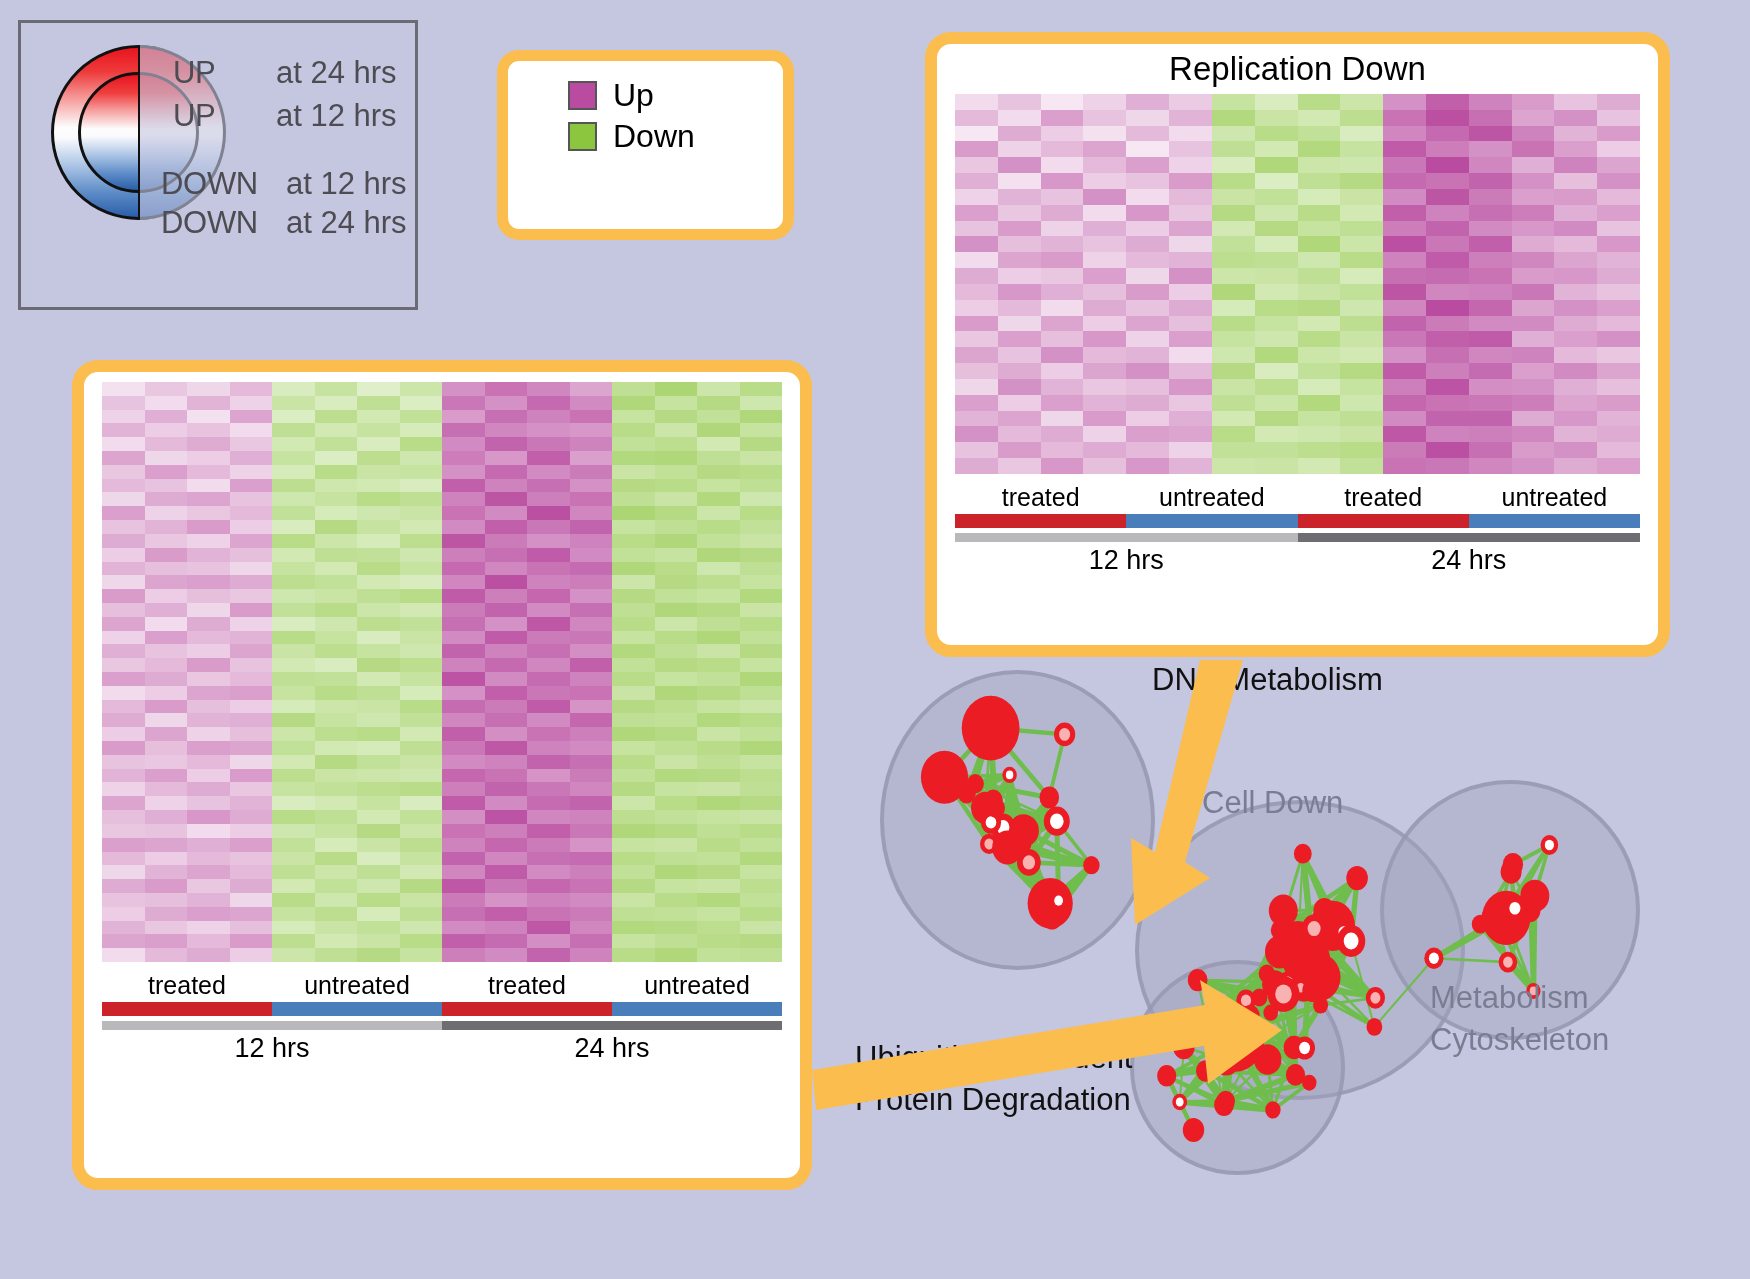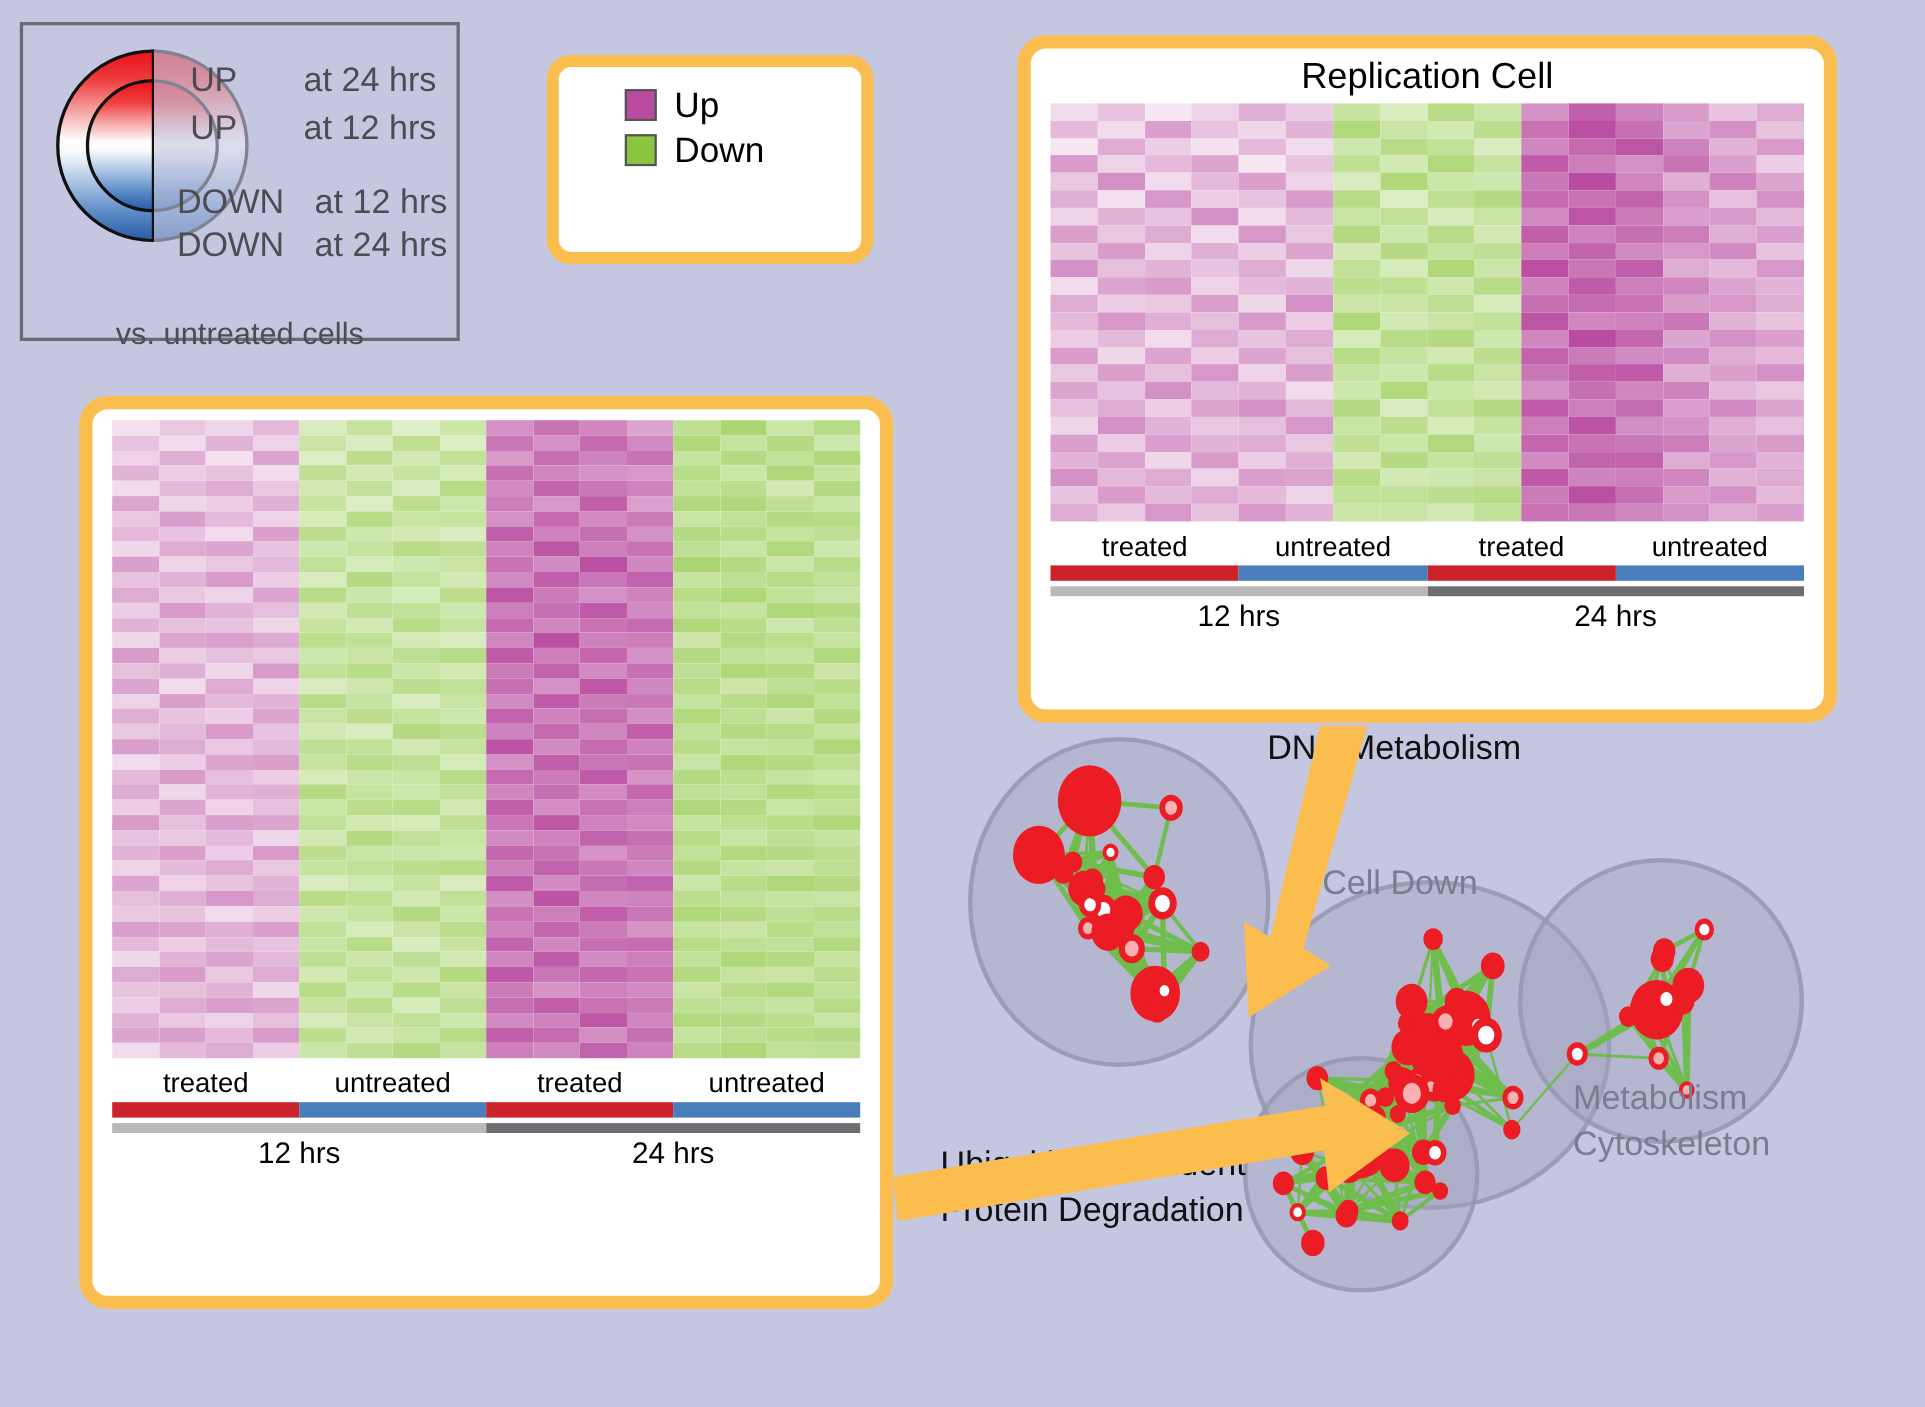--- a/index.html
+++ b/index.html
@@ -90,38 +90,37 @@
     <div class="ring-divider"></div>
   </div>
   <div class="kw" style="left:152px;top:32px;">UP</div>
   <div class="tm" style="left:255px;top:32px;">at 24 hrs</div>
   <div class="kw" style="left:152px;top:75px;">UP</div>
   <div class="tm" style="left:255px;top:75px;">at 12 hrs</div>
   <div class="kw" style="left:140px;top:143px;">DOWN</div>
   <div class="tm" style="left:265px;top:143px;">at 12 hrs</div>
   <div class="kw" style="left:140px;top:182px;">DOWN</div>
   <div class="tm" style="left:265px;top:182px;">at 24 hrs</div>
-  <div class="foot" style="top:263px;">vs. untreated cells</div>
 </div>
 
 <div class="abs" id="ud-legend">
   <div class="hdr">
   </div>
   <div class="row">
     <span class="sw" id="sw-up" style="background: rgb(185, 75, 160);"></span>
     <span class="lb">Up</span>
   </div>
   <div class="row">
     <span class="sw" id="sw-down" style="background: rgb(140, 198, 62);"></span>
     <span class="lb">Down</span>
   </div>
 </div>
 
 <div class="abs panel" id="panel-rf">
-  <div class="panel-title" style="margin-top:6px;">Replication Cell</div>
+  <div class="panel-title" style="margin-top:6px;">Replication Down</div>
   <div style="padding:0 18px;">
     <div class="hm" id="hm-rf" style="height: 380px; margin-top: 6px; grid-template-columns: repeat(16, 1fr); grid-template-rows: repeat(24, 1fr);">
         <div style="background:rgb(241,219,236)"></div>
         <div style="background:rgb(232,195,223)"></div>
         <div style="background:rgb(246,231,242)"></div>
         <div style="background:rgb(238,211,232)"></div>
         <div style="background:rgb(224,175,213)"></div>
         <div style="background:rgb(235,203,228)"></div>
         <div style="background:rgb(198,227,159)"></div>
         <div style="background:rgb(217,236,191)"></div>

